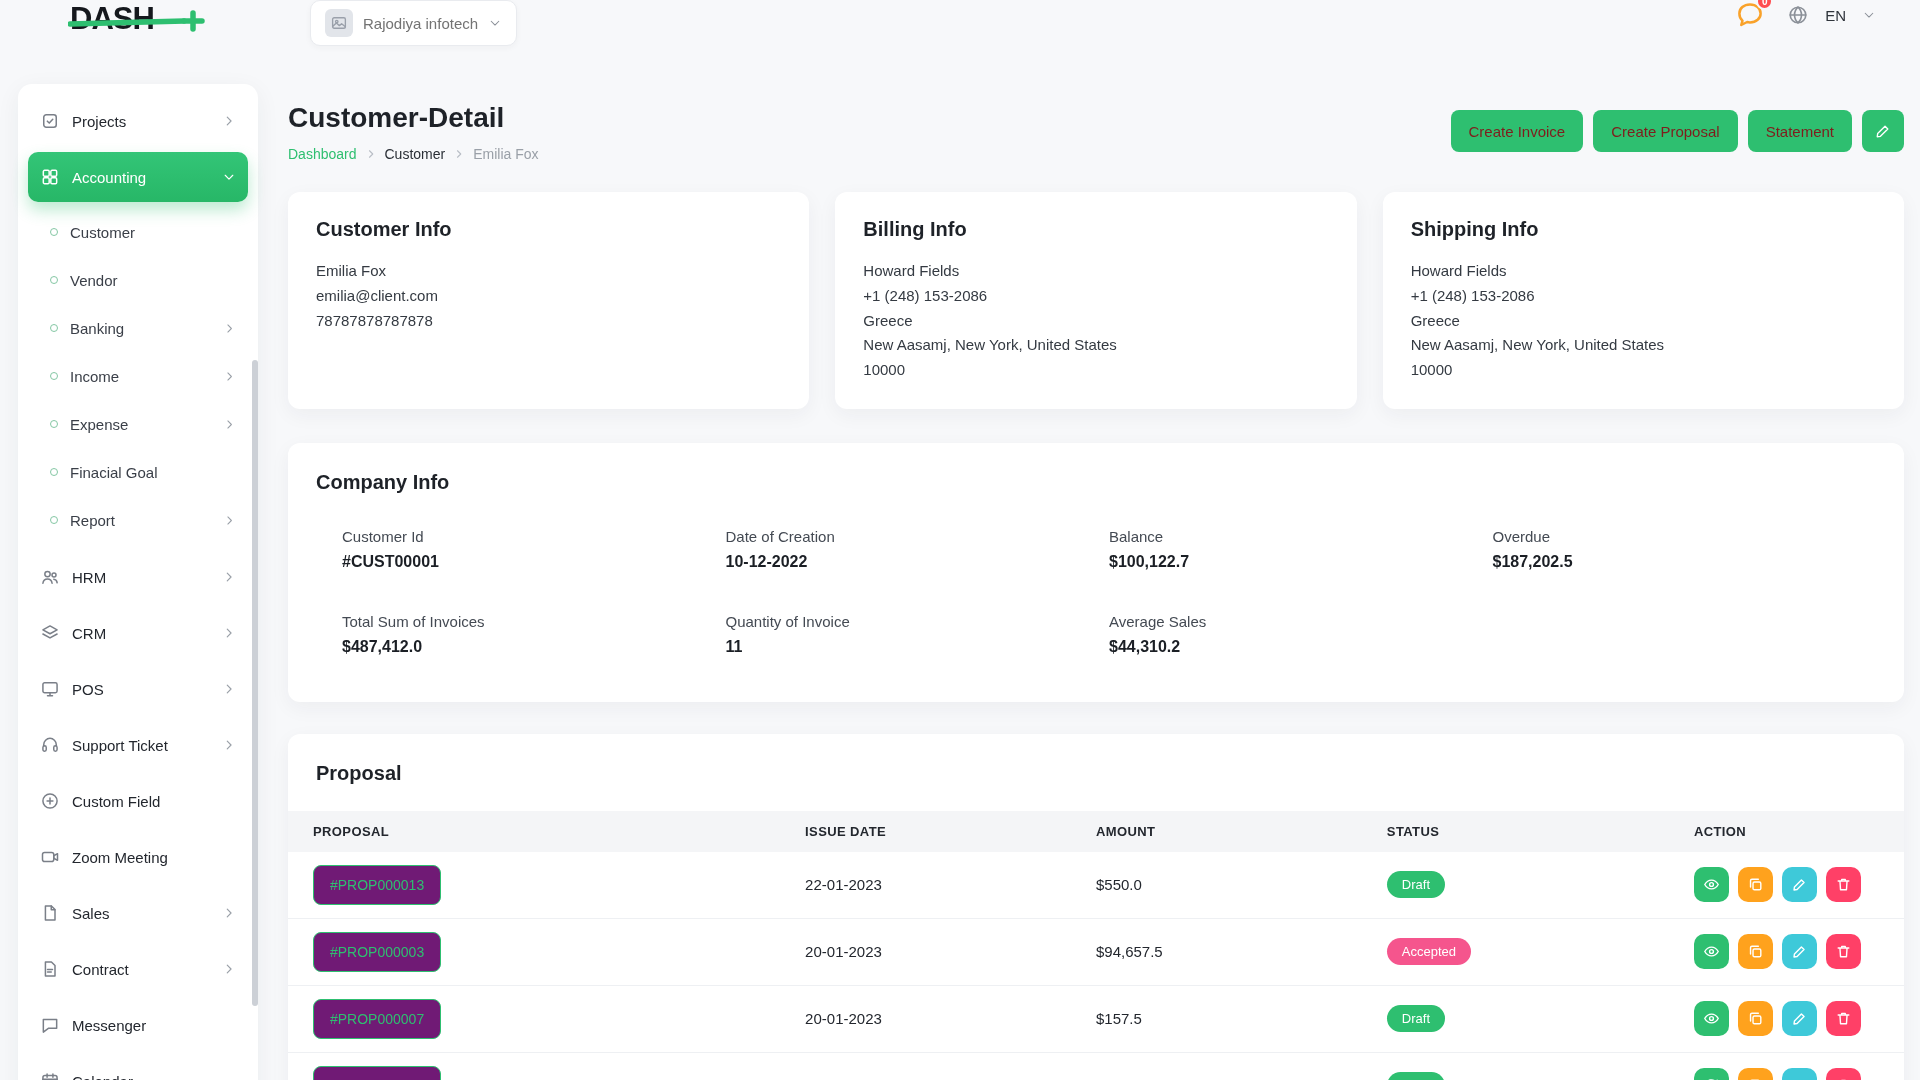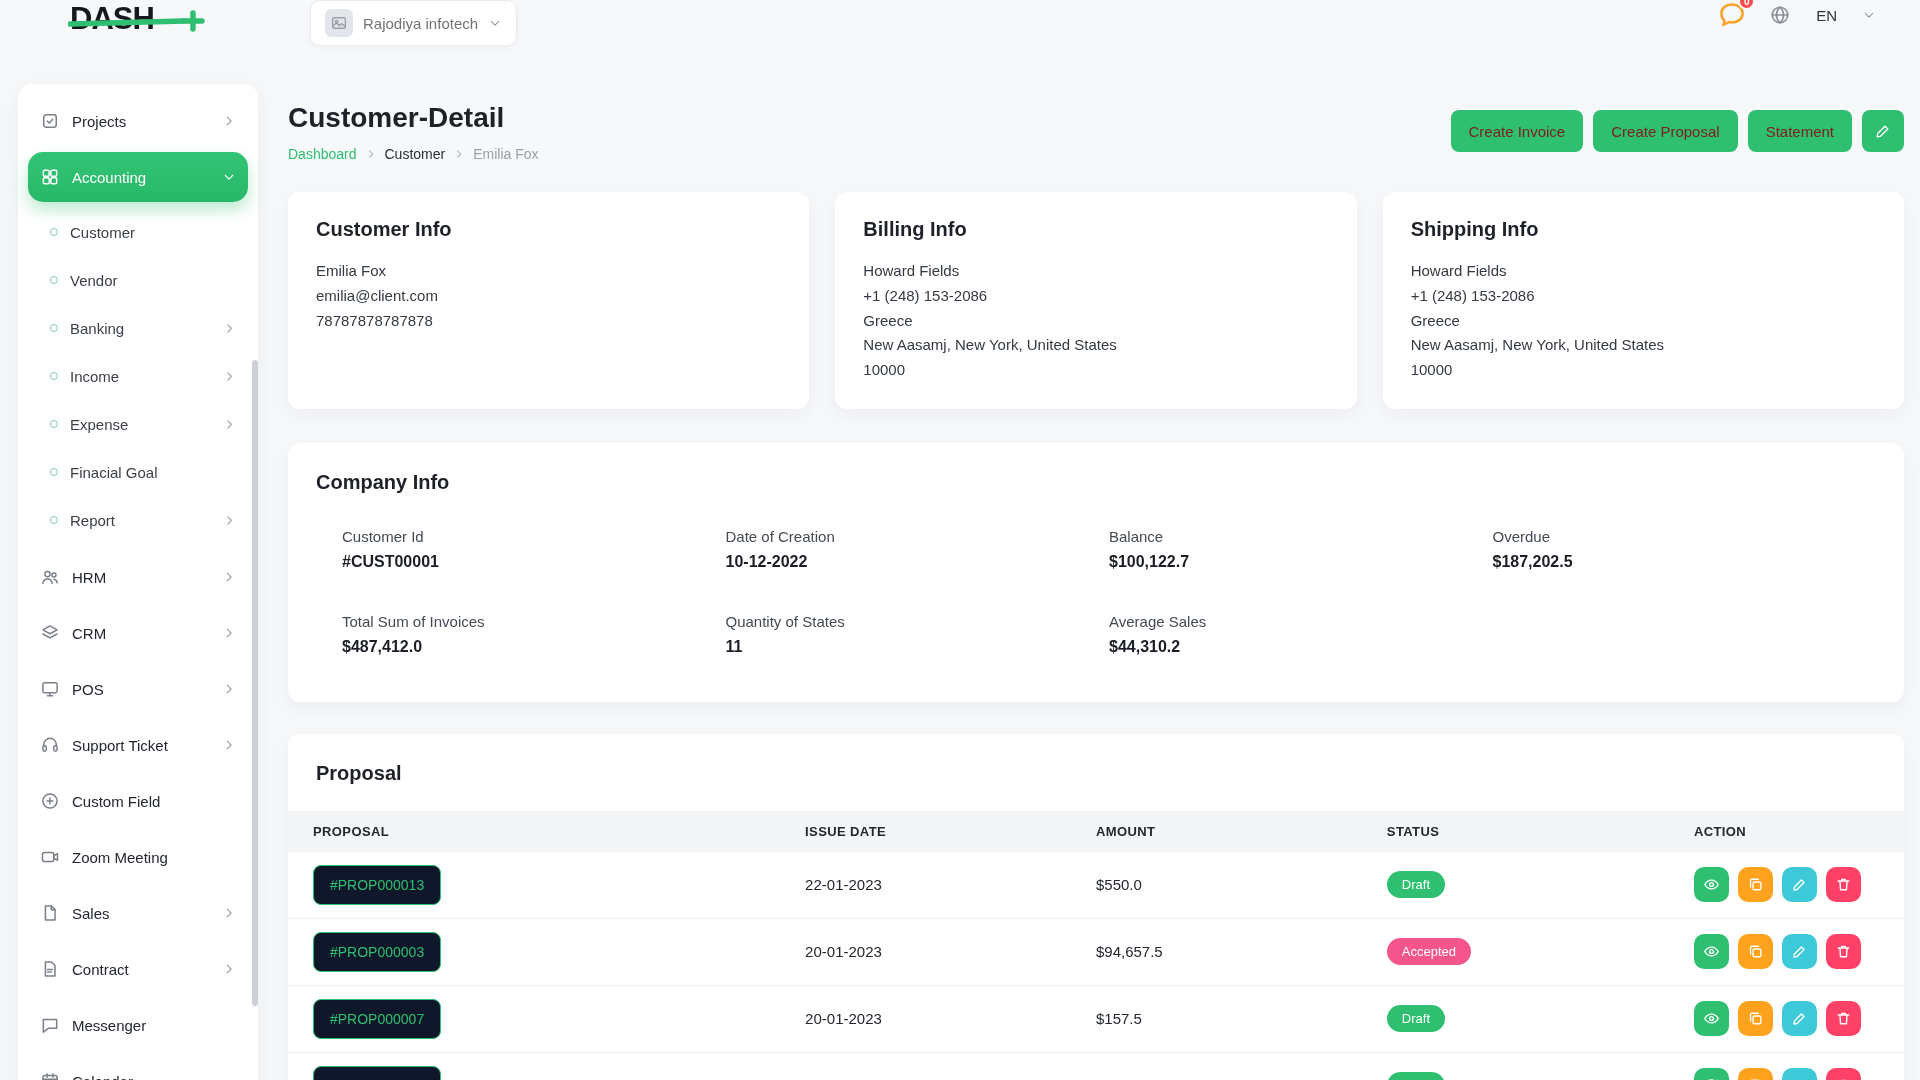--- a/index.html
+++ b/index.html
@@ -21,33 +21,33 @@
   .company-pill { margin-left:72px; display:flex; align-items:center; gap:10px; background:#fff; border:1px solid #e9ebef; border-radius:10px; padding:8px 14px; height:46px; cursor:pointer; box-shadow:0 2px 6px rgba(40,45,55,.04); }
   .company-pill .avatar { width:28px; height:28px; border-radius:6px; background:#e2e5ea; color:#9aa0aa; display:flex; align-items:center; justify-content:center; }
   .company-pill .avatar svg { width:18px; height:18px; }
   .company-pill .name { font-size:15px; color:#737373; }
   .chev-sm { width:14px; height:14px; color:#8b9098; }
   .chev-sm svg { width:14px; height:14px; }
   .top-right { margin-left:auto; display:flex; align-items:center; gap:22px; }
   .chat-btn { position:relative; background:none; border:none; color:#f9a22a; cursor:pointer; }
   .chat-btn svg { width:30px; height:30px; stroke-width:2; }
   .chat-badge { position:absolute; top:-7px; right:-8px; background:#ff4d4f; color:#fff; font-size:10px; font-weight:bold; min-width:17px; height:17px; border-radius:9px; display:flex; align-items:center; justify-content:center; border:2px solid #f7f8fa; font-family:"Liberation Sans",sans-serif; }
-  .lang-btn { display:flex; align-items:center; gap:25px; background:none; border:none; cursor:pointer; font-family:"Liberation Sans",sans-serif; }
+  .lang-btn { display:flex; align-items:center; gap:16px; background:none; border:none; cursor:pointer; font-family:"Liberation Sans",sans-serif; }
   .lang-btn .globe { width:22px; height:22px; color:#8b9098; }
   .lang-btn .globe svg { width:22px; height:22px; }
   .lang-btn .lang-label { font-size:15px; font-weight:500; color:#2f343b; }
 
   
   .sidebar { position:absolute; left:18px; top:84px; width:240px; height:1100px; background:#fff; border-radius:14px; box-shadow:0 6px 24px rgba(40,45,55,.06); padding:12px 10px; }
   .side-item { display:flex; align-items:center; gap:12px; height:50px; margin-bottom:6px; padding:0 12px; border-radius:10px; font-size:15px; font-weight:500; color:#23272e; cursor:pointer; }
   .side-item .icon { width:20px; height:20px; color:#7a7f88; flex:0 0 20px; }
   .side-item .icon svg { width:20px; height:20px; }
   .side-item .chev { margin-left:auto; width:14px; height:14px; color:#9aa0a8; }
   .side-item .chev svg { width:14px; height:14px; stroke-width:2; }
-  .side-item.active { background:linear-gradient(180deg,#33c577,#27b767); color:#fff; box-shadow:0 8px 16px rgba(46,191,112,.32);border-radius:15px; }
+  .side-item.active { background:linear-gradient(180deg,#33c577,#27b767); color:#fff; box-shadow:0 8px 16px rgba(46,191,112,.32); }
   .side-item.active .icon, .side-item.active .chev { color:#fff; }
   .submenu { padding:2px 0 6px 0; }
   .sub-item { display:flex; align-items:center; gap:12px; height:44px; margin-bottom:4px; padding:0 12px 0 22px; border-radius:8px; font-size:15px; color:#3a3f48; cursor:pointer; }
   .sub-item .dot { width:8px; height:8px; border-radius:50%; border:1.5px solid #84c7a4; flex:0 0 8px; }
   .sub-item .chev { margin-left:auto; width:13px; height:13px; color:#9aa0a8; }
   .sub-item .chev svg { width:13px; height:13px; stroke-width:2; }
   .side-scrollbar { position:absolute; left:252px; top:360px; width:6px; height:646px; border-radius:3px; background:#ccd0d6; cursor:pointer; }
 
   
   .main { position:absolute; left:288px; top:84px; right:16px; }
@@ -75,21 +75,21 @@
   .company-grid { display:grid; grid-template-columns:repeat(4,1fr); row-gap:42px; margin-top:34px; padding-left:26px; }
   .field-label { font-size:15px; color:#444a53; }
   .field-value { margin-top:8px; font-size:16px; font-weight:bold; color:#1b1f25; }
 
   .proposal-card { margin-top:32px; padding:28px 0 0; }
   .proposal-card .card-title { padding:0 28px; }
   table.proposal { width:100%; border-collapse:collapse; margin-top:26px; }
   table.proposal th { background:#f4f5f7; text-align:left; font-size:13px; font-weight:bold; letter-spacing:.03em; color:#23272e; padding:13px 0; text-transform:uppercase; }
   table.proposal th:first-child, table.proposal td:first-child { padding-left:25px; }
   table.proposal td { border-bottom:1px solid #eef0f3; padding:13px 0; font-size:15px; color:#23272e; vertical-align:middle; }
-  .pill { background:#0f172a; border:1px solid #2ebf70; color:#2ebf70; border-radius:8px; padding:0 16px; height:40px; font-size:14px; font-family:"Liberation Sans",sans-serif; cursor:pointer; }
+  .pill { background:#701a75; border:1px solid #2ebf70; color:#2ebf70; border-radius:8px; padding:0 16px; height:40px; font-size:14px; font-family:"Liberation Sans",sans-serif; cursor:pointer; }
   .badge { display:inline-block; color:#fff; font-size:13px; border-radius:14px; padding:6px 15px; }
   .acts { display:flex; gap:9px; }
   .act-btn { width:35px; height:35px; border:none; border-radius:10px; display:flex; align-items:center; justify-content:center; cursor:pointer; }
   .act-btn svg { width:17px; height:17px; stroke:#fff; stroke-width:2; }
 </style>
 </head>
 <body>
 
 <header class="topbar">
   <div class="logo">
@@ -428,21 +428,21 @@
         </div>
         <div>
           <div class="field-label">Overdue</div>
           <div class="field-value">$187,202.5</div>
         </div>
         <div>
           <div class="field-label">Total Sum of Invoices</div>
           <div class="field-value">$487,412.0</div>
         </div>
         <div>
-          <div class="field-label">Quantity of States</div>
+          <div class="field-label">Quantity of Invoice</div>
           <div class="field-value">11</div>
         </div>
         <div>
           <div class="field-label">Average Sales</div>
           <div class="field-value">$44,310.2</div>
         </div>
       </div>
   </section>
 
   <section class="card proposal-card">

